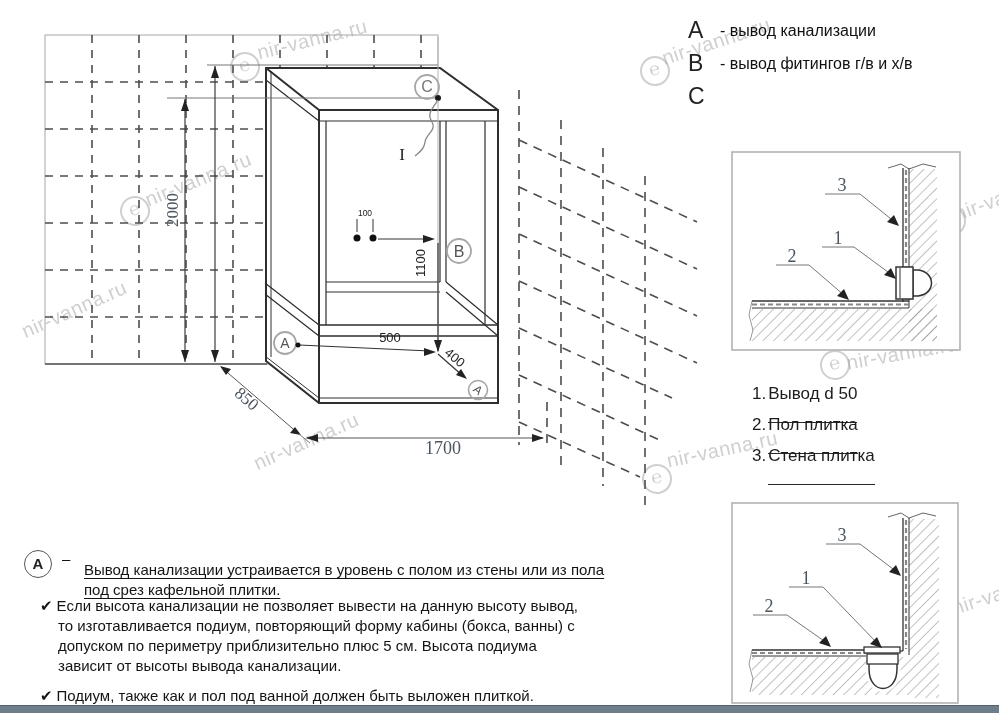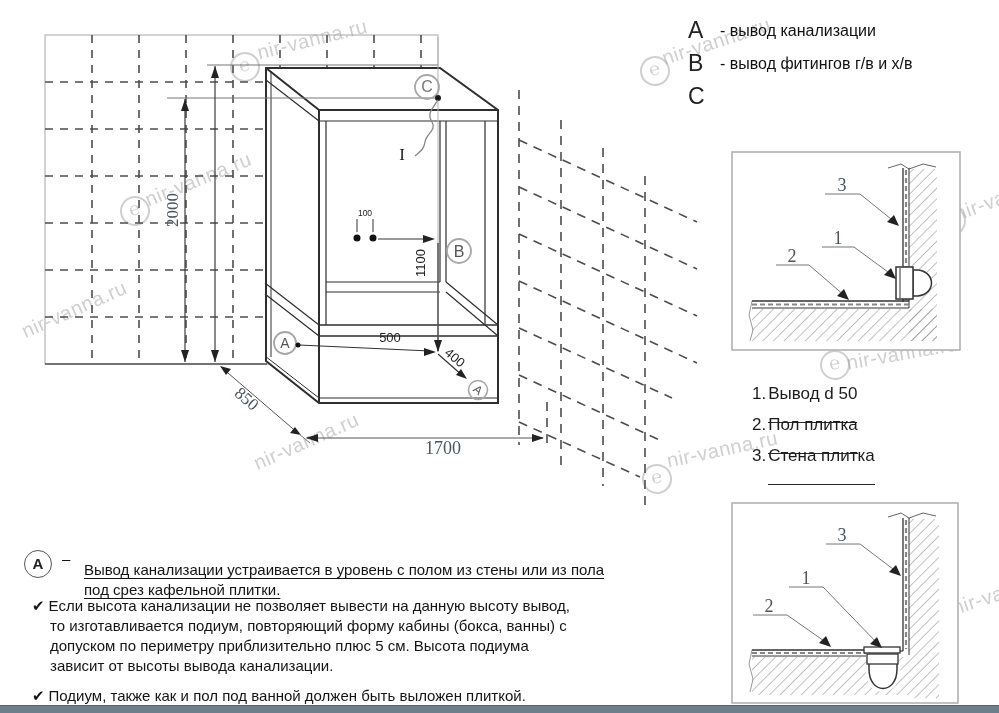--- a/index.html
+++ b/index.html
@@ -20,21 +20,21 @@
   .dl-num{margin-right:2px;}
   .dl-label{border-bottom:1.6px solid #2a2a2a;padding-bottom:19px;}
 
   
   .note-a-circle{position:absolute;left:24px;top:550px;width:26px;height:26px;border:1.6px solid #555;
     border-radius:50%;text-align:center;line-height:25px;font-size:15px;font-weight:600;color:#222;}
   .note-head{position:absolute;left:62px;top:549px;width:560px;display:flex;
     font-size:15px;line-height:20px;color:#141414;}
   .note-dash{width:22px;flex:none;}
   .head-text{text-decoration:underline;text-underline-offset:3px;margin-top:11px;}
-  .note-bullets{position:absolute;left:32px;top:596px;width:548px;font-size:15px;line-height:20px;color:#141414;}
+  .note-bullets{position:absolute;left:40px;top:596px;width:548px;font-size:15px;line-height:20px;color:#141414;}
   .bullet{padding-left:18px;text-indent:-18px;}
   .bullet + .bullet{margin-top:10px;}
   .check{margin-right:4px;}
 
   .bottom-bar{position:absolute;left:0;top:705px;width:999px;height:8px;
     background:#6e7e8b;border-top:1px solid #52616d;}
 
   
   .wm{position:absolute;color:#a0a0a0;opacity:.5;font-size:20px;letter-spacing:.5px;white-space:nowrap;}
   .wm-logo{position:absolute;color:#a0a0a0;opacity:.5;width:26px;height:26px;border:2.5px solid #a0a0a0;

